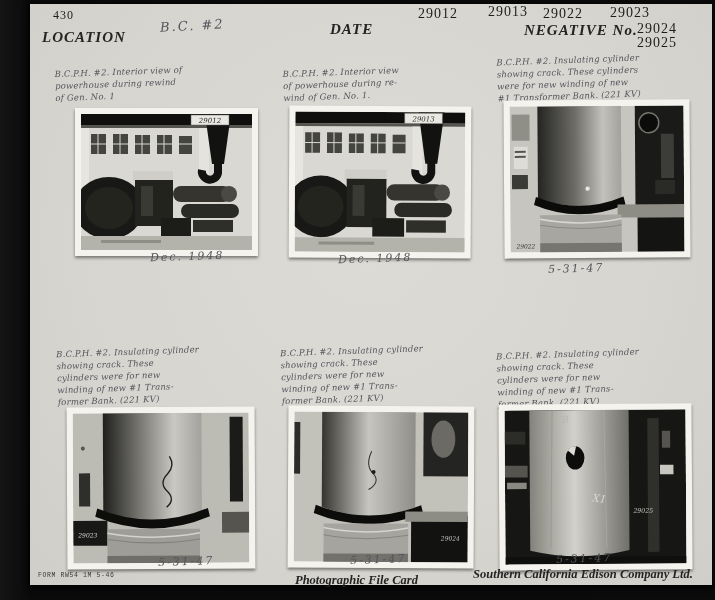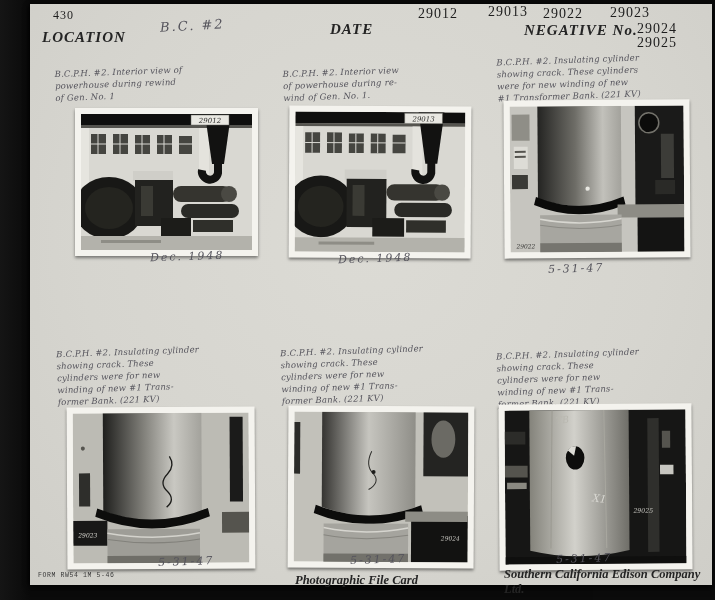--- a/index.html
+++ b/index.html
@@ -288,16 +288,16 @@
       <rect x="0" y="138" width="175" height="7" fill="#0f0f0e"></rect>
     </svg>
   </div>
 
   <div class="pdate hand" style="left:128px;top:551px;">5-31-47</div>
   <div class="pdate hand" style="left:320px;top:549px;">5-31-47</div>
   <div class="pdate hand" style="left:526px;top:548px;">5-31-47</div>
 
   <div class="abs form-no" style="left:8px;top:568px;">FORM RW54  1M  5-46</div>
   <div class="abs footer-serif" style="left:265px;top:569px;text-align:center;">Photographic  File  Card</div>
-  <div class="abs footer-serif" style="left:474px;top:563px;">Southern  California  Edison  Company  Ltd.</div>
+  <div class="abs footer-serif" style="left:443px;top:563px;">Southern  California  Edison  Company  Ltd.</div>
 
  </div>
 </div>
 
 </body></html>

